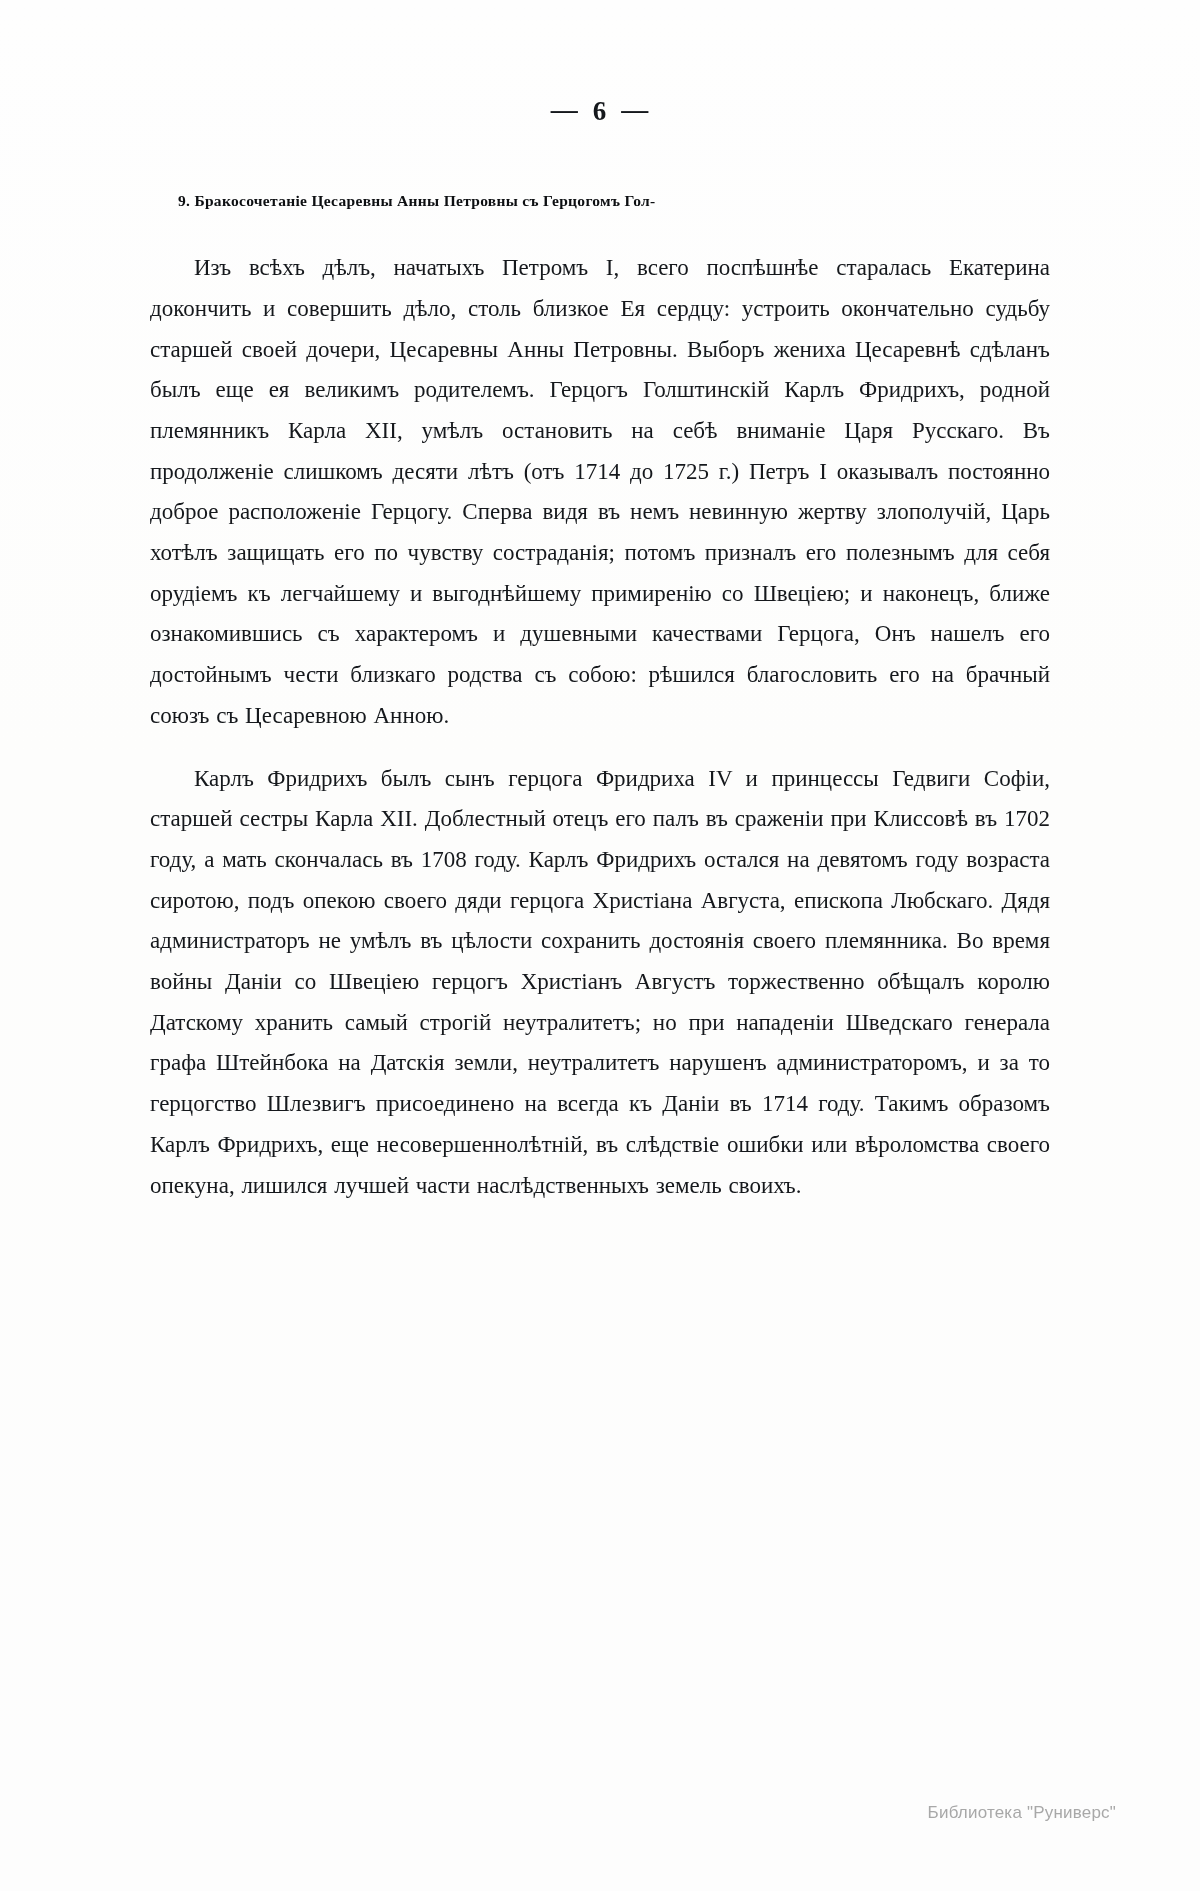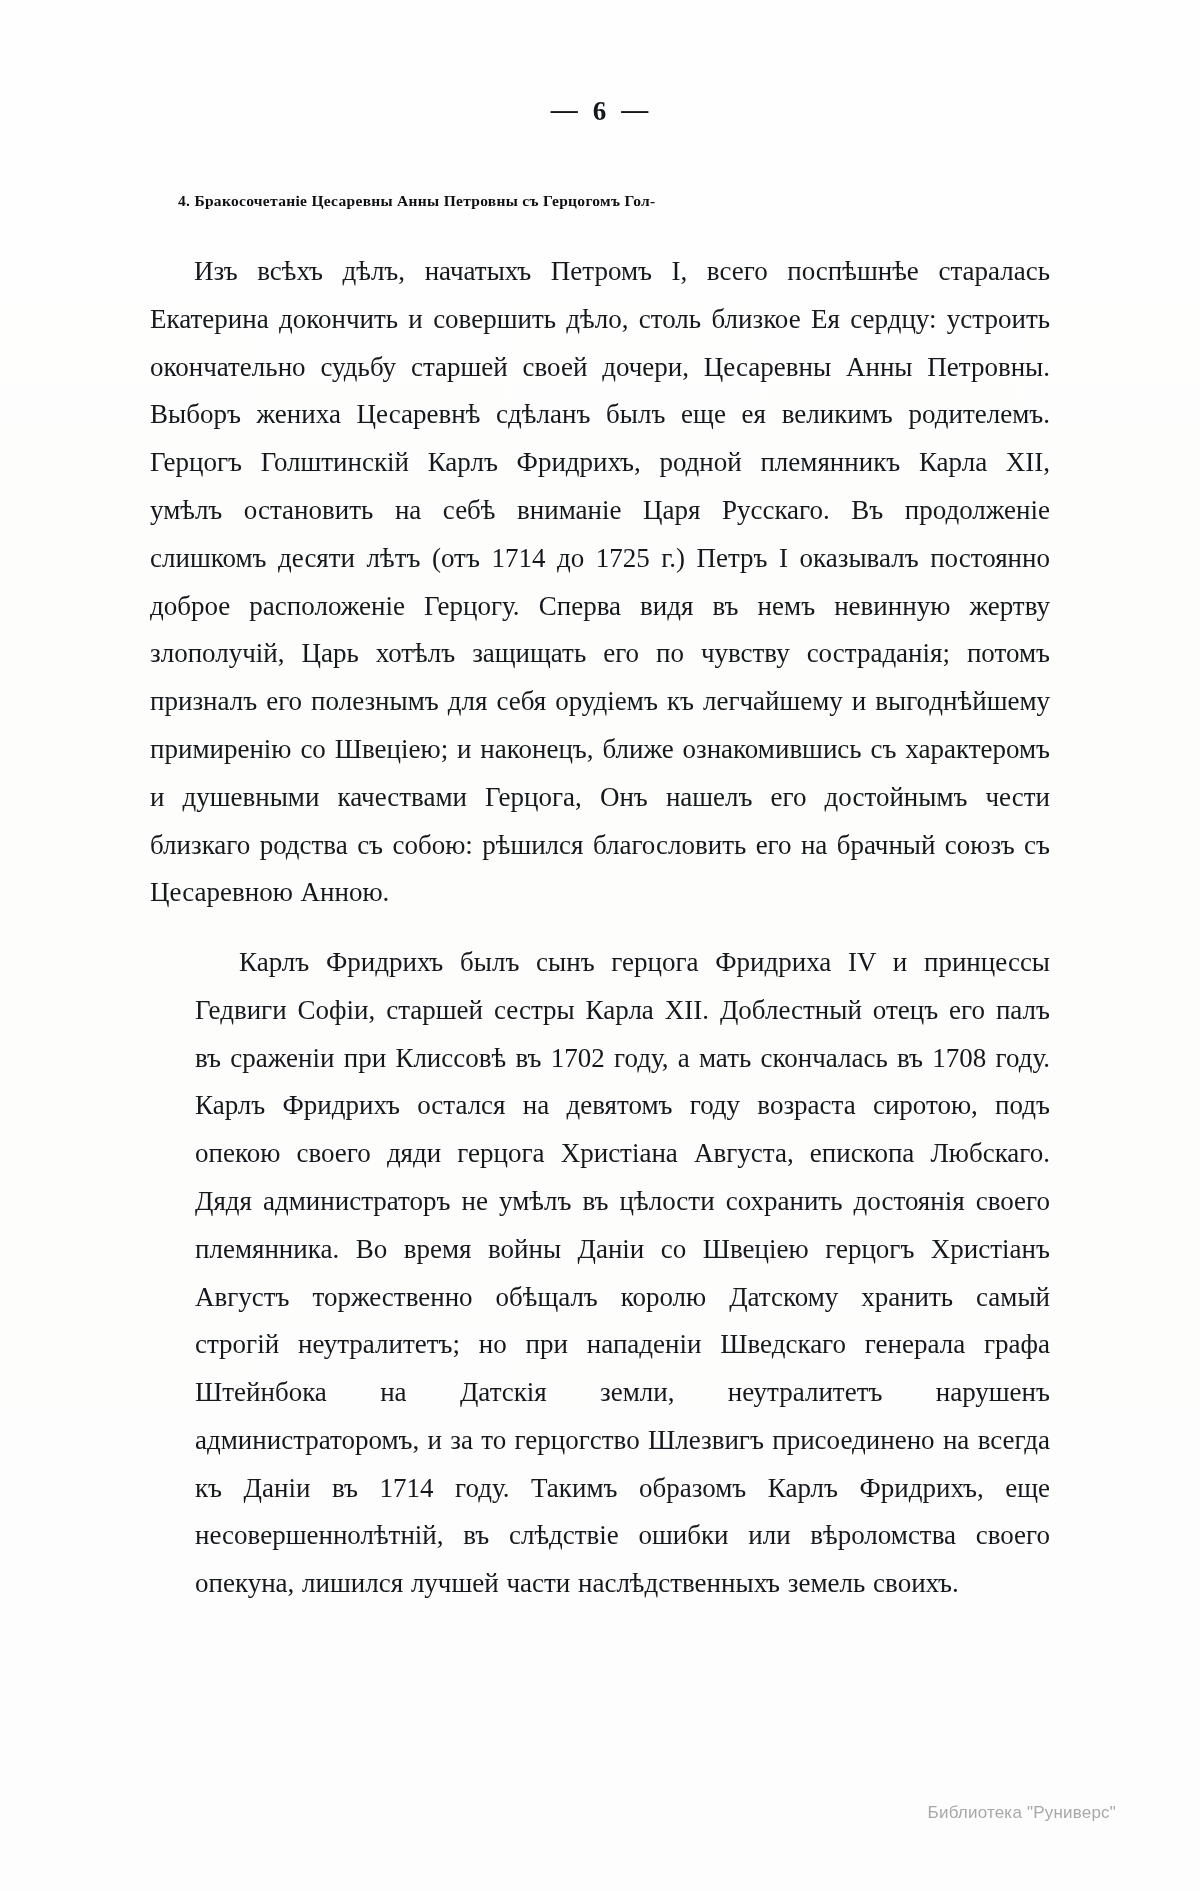--- a/index.html
+++ b/index.html
@@ -62,33 +62,32 @@
     padding-right: 20px;
     text-align: justify;
     text-justify: inter-word;
     font-family: "Liberation Serif", serif;
   }
   .section-heading .hdr-line2 {
     display: block;
     padding-left: 34px;
   }
   p.body {
-    font-size: 27px;
+    font-size: 23px;
     line-height: 1.77;
     text-align: justify;
     text-justify: inter-word;
     margin: 0 0 4px 0;
     text-indent: 44px;
     color: #15181c;
     word-spacing: 1px;
     hyphens: manual;
   }
   p.body.second {
     margin-top: 22px;
-    margin-left: 45px;
   }
   .watermark {
     position: absolute;
     right: 84px;
     bottom: 68px;
     font-family: "Liberation Sans", sans-serif;
     font-size: 17px;
     color: #a8a8a8;
     letter-spacing: 0.2px;
   }
@@ -99,21 +98,21 @@
 <div class="page">
   <div class="paper-tone"></div>
 
   <div class="content">
 
     <div class="folio">
       <span class="dash">—</span><span>6</span><span class="dash">—</span>
     </div>
 
     <h2 class="section-heading">
-      <span>4. Бракосочетаніе Цесаревны Анны Петровны съ Герцогомъ Гол-</span>
+      <span>9. Бракосочетаніе Цесаревны Анны Петровны съ Герцогомъ Гол-</span>
     </h2>
 
     <p class="body first">Изъ всѣхъ дѣлъ, начатыхъ Петромъ I, всего поспѣшнѣе старалась Екатерина докончить и совершить дѣло, столь близкое Ея сердцу: устроить окончательно судьбу старшей своей дочери, Цесаревны Анны Петровны. Выборъ жениха Цесаревнѣ сдѣланъ былъ еще ея великимъ родителемъ. Герцогъ Голштинскій Карлъ Фридрихъ, родной племянникъ Карла XII, умѣлъ остановить на себѣ вниманіе Царя Русскаго. Въ продолженіе слишкомъ десяти лѣтъ (отъ 1714 до 1725 г.) Петръ I оказывалъ постоянно доброе расположеніе Герцогу. Сперва видя въ немъ невинную жертву злополучій, Царь хотѣлъ защищать его по чувству состраданія; потомъ призналъ его полезнымъ для себя орудіемъ къ легчайшему и выгоднѣйшему примиренію со Швеціею; и наконецъ, ближе ознакомившись съ характеромъ и душевными качествами Герцога, Онъ нашелъ его достойнымъ чести близкаго родства съ собою: рѣшился благословить его на брачный союзъ съ Цесаревною Анною.</p>
 
     <p class="body second">Карлъ Фридрихъ былъ сынъ герцога Фридриха IV и принцессы Гедвиги Софіи, старшей сестры Карла XII. Доблестный отецъ его палъ въ сраженіи при Клиссовѣ въ 1702 году, а мать скончалась въ 1708 году. Карлъ Фридрихъ остался на девятомъ году возраста сиротою, подъ опекою своего дяди герцога Христіана Августа, епископа Любскаго. Дядя администраторъ не умѣлъ въ цѣлости сохранить достоянія своего племянника. Во время войны Даніи со Швеціею герцогъ Христіанъ Августъ торжественно обѣщалъ королю Датскому хранить самый строгій неутралитетъ; но при нападеніи Шведскаго генерала графа Штейнбока на Датскія земли, неутралитетъ нарушенъ администраторомъ, и за то герцогство Шлезвигъ присоединено на всегда къ Даніи въ 1714 году. Такимъ образомъ Карлъ Фридрихъ, еще несовершеннолѣтній, въ слѣдствіе ошибки или вѣроломства своего опекуна, лишился лучшей части наслѣдственныхъ земель своихъ.</p>
 
   </div>
 
   <div class="watermark">Библиотека "Руниверс"</div>
 </div>

